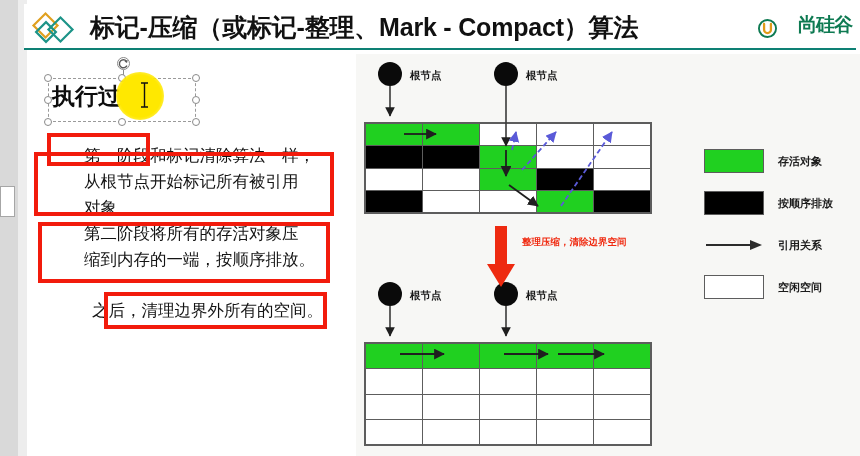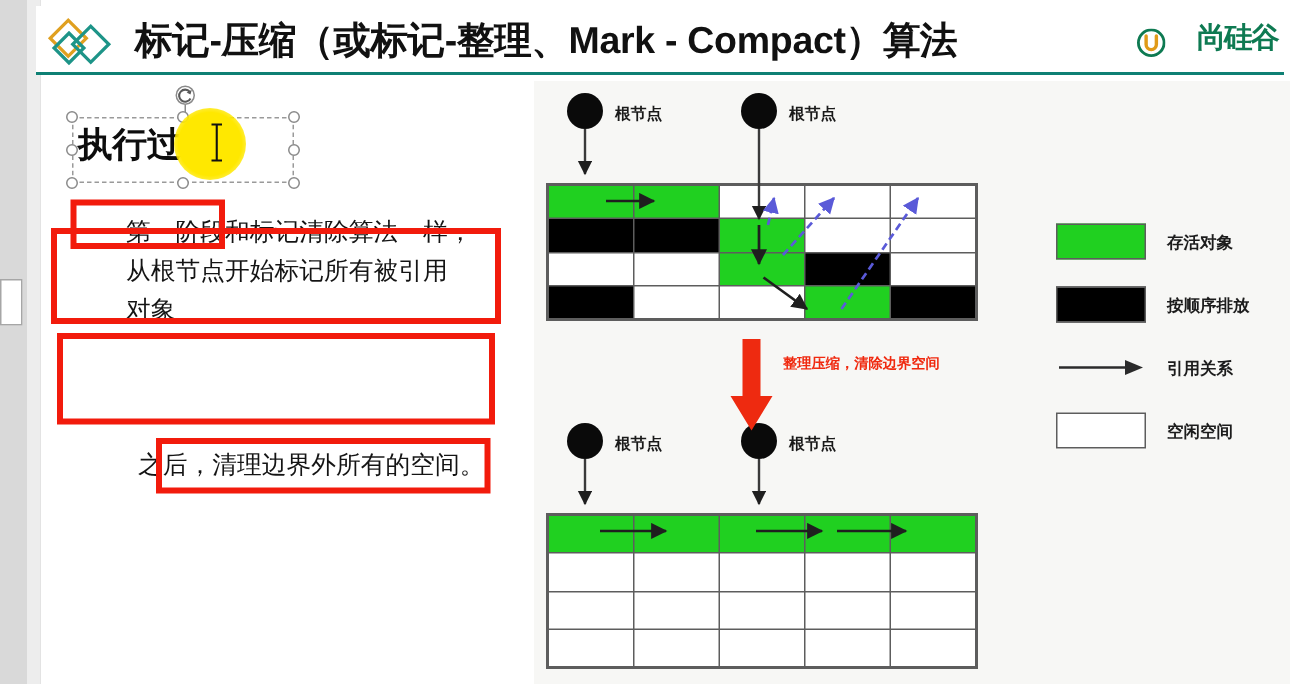--- a/index.html
+++ b/index.html
@@ -252,20 +252,22 @@
 
     <div id="yellow-glow"></div>
 
     <svg id="text-caret" viewBox="0 0 9 26">
       <path d="M1 1 H8 M4.5 1 V25 M1 25 H8" stroke="#111111" stroke-width="1.4" fill="none"></path>
     </svg>
 
     <div class="para" id="para1">第一阶段和标记清除算法一样，
 从根节点开始标记所有被引用
 对象</div>
+    <div class="para" id="para2">第二阶段将所有的存活对象压
+缩到内存的一端，按顺序排放。</div>
     <div class="para" id="para3">之后，清理边界外所有的空间。</div>
 
     <div class="redbox" id="redbox-a"></div>
     <div class="redbox" id="redbox-b"></div>
     <div class="redbox" id="redbox-c"></div>
     <div class="redbox" id="redbox-d"></div>
   </div>
 
   <div id="diagram">
 

